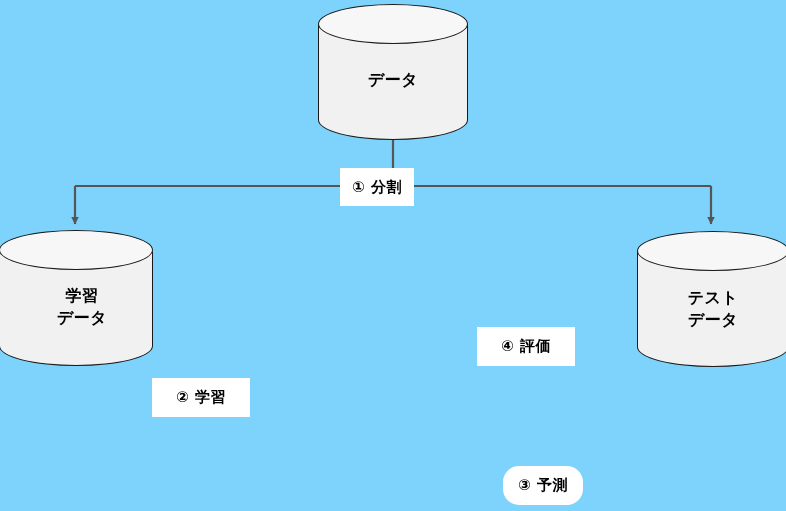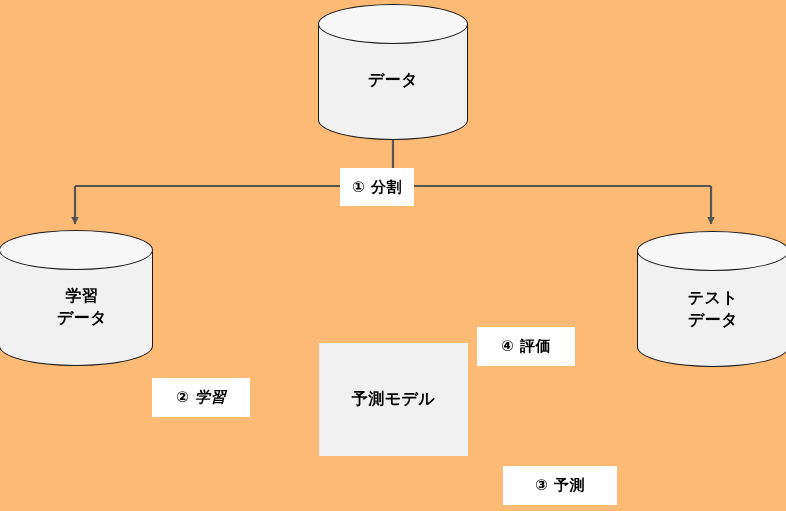--- a/index.html
+++ b/index.html
@@ -10,21 +10,21 @@
   body {
     width: 786px;
     height: 511px;
     overflow: hidden;
     font-family: "DejaVu Sans", "Liberation Sans", sans-serif;
   }
   #diagram-root {
     position: relative;
     width: 786px;
     height: 511px;
-    background: #fdba74;
+    background: #7dd3fc;
   }
   #edge-layer {
     position: absolute;
     left: 0;
     top: 0;
     width: 786px;
     height: 511px;
   }
 
   
@@ -140,25 +140,22 @@
   </div>
 
   <div class="cylinder" style="left:637px; top:231px; width:152px; height:136px;">
     <div class="cyl-bottom" style="top:96px; height:40px;"></div>
     <div class="cyl-body" style="top:20px; height:96px;"></div>
     <div class="cyl-top" style="top:0px; height:40px;"></div>
     <div class="cyl-label" style="top:56px;">テスト
 データ</div>
   </div>
 
-  <div class="proc-box" style="left:319px; top:343px; width:149px; height:113px;">
-    <span class="proc-box-label">予測モデル</span>
-  </div>
 
   <div class="step-label" style="left:340px; top:168px; width:74px; height:38px;">① 分割</div>
 
-  <div class="step-label" style="left:152px; top:378px; width:98px; height:39px;font-style:italic;">② 学習</div>
+  <div class="step-label" style="left:152px; top:378px; width:98px; height:39px;">② 学習</div>
 
-  <div class="step-label" style="left:503px; top:466px; width:114px; height:39px;">③ 予測</div>
+  <div class="step-label" style="left:503px; top:466px; width:80px; height:39px;border-radius:16px;">③ 予測</div>
 
   <div class="step-label" style="left:477px; top:281px; width:98px; height:39px;margin-top:46px;">④ 評価</div>
 
 </div>
 
 </body></html>

